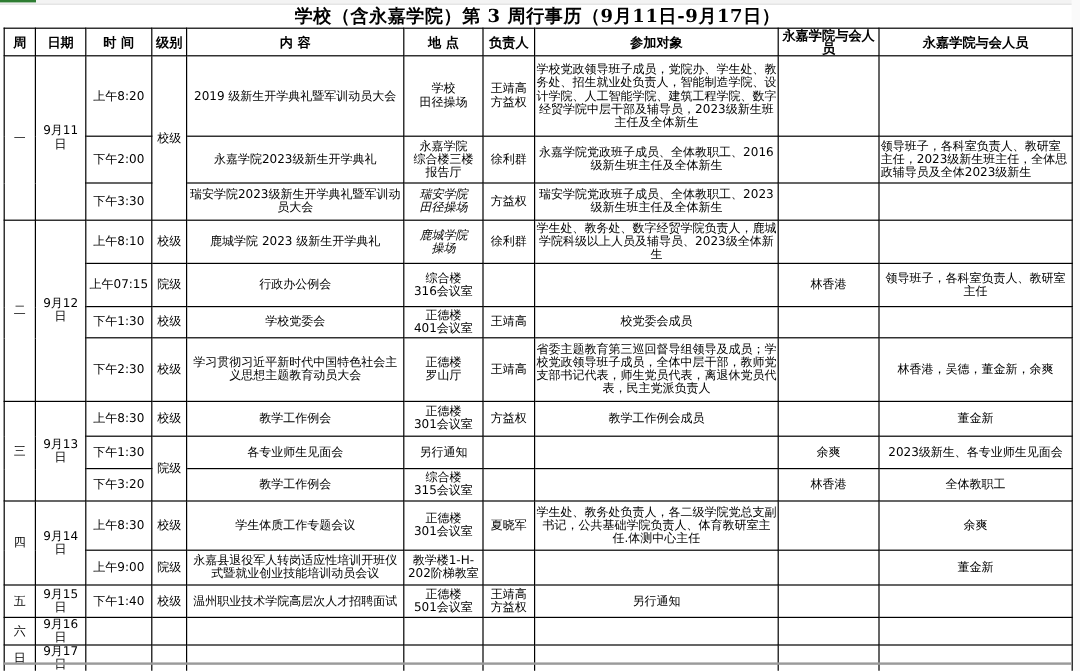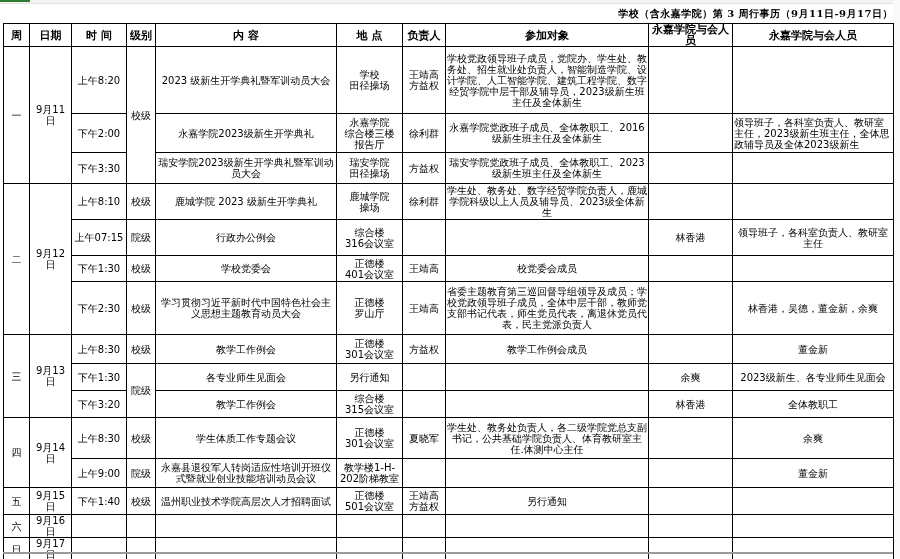--- a/index.html
+++ b/index.html
@@ -4,22 +4,22 @@
 <style>
   html, body { margin:0; padding:0; }
   body {
     width:900px; height:559px; overflow:hidden; background:#ffffff;
     font-family:"DejaVu Sans", sans-serif; position:relative; color:#000;
   }
   .tab-indicator { position:absolute; left:0; top:0; width:30px; height:2px; background:#2e7d32; }
   .grid-top { position:absolute; left:0; top:0; width:900px; height:3px; background:#f3f3f3; border-bottom:1px solid #e2e2e2; }
   .title {
     position:absolute; left:3px; top:4px; width:890px; height:19px;
-    text-align:right; font-family:"DejaVu Serif", serif; font-weight:bold;
-    font-size:10px; line-height:19px; letter-spacing:0.5px;
+    text-align:center; font-family:"DejaVu Serif", serif; font-weight:bold;
+    font-size:15px; line-height:19px; letter-spacing:0.5px;
   }
   table.cal {
     position:absolute; left:3px; top:23px; border-collapse:collapse; table-layout:fixed;
     width:890px;
   }
   table.cal td, table.cal th {
     border:1px solid #000; padding:0 1px; text-align:center; vertical-align:middle;
     font-size:10px; line-height:11px; overflow:hidden; font-weight:normal; white-space:normal;
   }
   table.cal th { font-size:11px; font-weight:bold; height:21px; }
@@ -65,21 +65,21 @@
     <th>参加对象</th>
     <th>永嘉学院与会人员</th>
     <th>永嘉学院与会人员</th>
   </tr>
 
   <tr style="height:67px">
     <td rowspan="3" class="c-week">一</td>
     <td rowspan="3" class="c-date">9月11日</td>
     <td class="c-time">上午8:20</td>
     <td rowspan="3">校级</td>
-    <td class="c-content">2023  级新生开学典礼暨军训动员大会</td>
+    <td class="c-content">2019  级新生开学典礼暨军训动员大会</td>
     <td class="ml" style="white-space: pre-line;">学校
 田径操场</td>
     <td class="ml" style="white-space: pre-line;">王靖高
 方益权</td>
     <td class="c-att">学校党政领导班子成员，党院办、学生处、教务处、招生就业处负责人，智能制造学院、设计学院、人工智能学院、建筑工程学院、数字经贸学院中层干部及辅导员，2023级新生班主任及全体新生</td>
     <td></td>
     <td class="c-att"></td>
   </tr>
   <tr style="height:39px">
     <td class="c-time">下午2:00</td>
@@ -88,35 +88,35 @@
 综合楼三楼
 报告厅</td>
     <td class="ml" style="white-space: pre-line;">徐利群</td>
     <td class="c-att">永嘉学院党政班子成员、全体教职工、2016 级新生班主任及全体新生</td>
     <td></td>
     <td class="c-att left">领导班子，各科室负责人、教研室主任，2023级新生班主任，全体思政辅导员及全体2023级新生</td>
   </tr>
   <tr style="height:31px">
     <td class="c-time">下午3:30</td>
     <td class="c-content">瑞安学院2023级新生开学典礼暨军训动员大会</td>
-    <td class="ml" style="white-space: pre-line;">瑞安学院
+    <td class="ml" style="white-space: pre-line; font-style: italic;">瑞安学院
 田径操场</td>
     <td class="ml" style="white-space: pre-line;">方益权</td>
     <td class="c-att">瑞安学院党政班子成员、全体教职工、2023 级新生班主任及全体新生</td>
     <td></td>
     <td class="c-att"></td>
   </tr>
 
   <tr style="height:36px">
     <td rowspan="4" class="c-week">二</td>
     <td rowspan="4" class="c-date">9月12日</td>
     <td class="c-time">上午8:10</td>
     <td>校级</td>
     <td class="c-content">鹿城学院  2023  级新生开学典礼</td>
-    <td class="ml" style="white-space: pre-line;">鹿城学院
+    <td class="ml" style="white-space: pre-line; font-style: italic;">鹿城学院
 操场</td>
     <td class="ml" style="white-space: pre-line;">徐利群</td>
     <td class="c-att">学生处、教务处、数字经贸学院负责人，鹿城学院科级以上人员及辅导员、2023级全体新生</td>
     <td></td>
     <td class="c-att"></td>
   </tr>
   <tr style="height:36px">
     <td class="c-time">上午07:15</td>
     <td>院级</td>
     <td class="c-content">行政办公例会</td>

